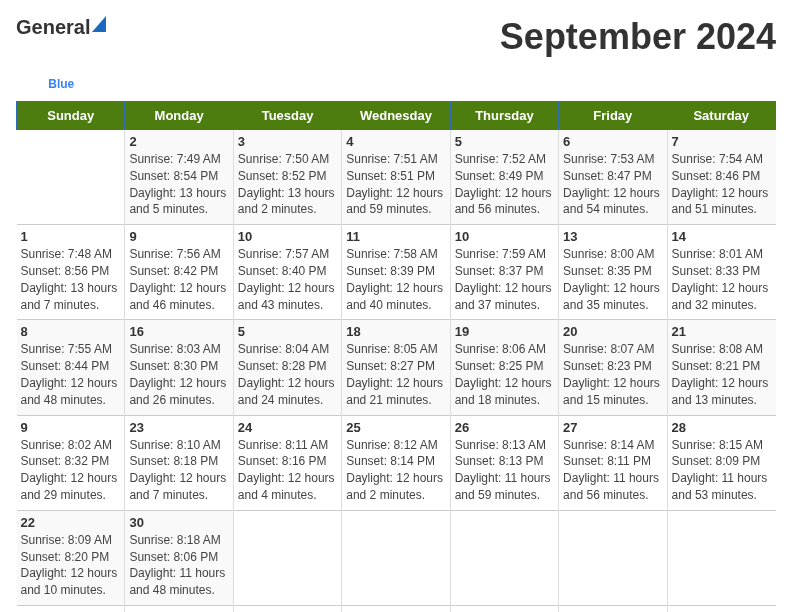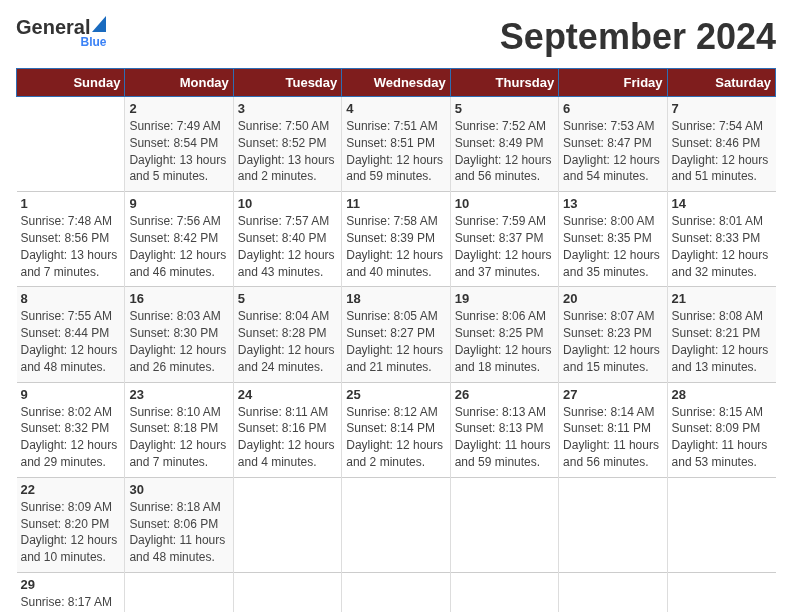--- a/index.html
+++ b/index.html
@@ -12,21 +12,22 @@
     }
     .header-area {
       display: flex;
       justify-content: space-between;
       align-items: flex-start;
       margin-bottom: 10px;
     }
     .logo {
       display: flex;
       flex-direction: column;
-      align-items: flex-end;
+      align-items: center;
+      gap: 42px;
     }
     .logo-row {
       display: flex;
       align-items: center;
     }
     .title-area {
       text-align: left;
     }
     .title-month {
       font-size: 36px;
@@ -36,24 +37,24 @@
     .title-location {
       font-size: 16px;
       color: #555;
     }
     table {
       width: 100%;
       border-collapse: collapse;
       font-size: 11px;
     }
     thead tr th {
-      background-color: #7f1d1d;
+      background-color: #4d7c0f;
       color: #fff;
       padding: 6px 4px;
-      text-align: right;
+      text-align: center;
       font-size: 13px;
       font-weight: bold;
       border: 1px solid #2e6db4;
     }
     tbody tr {
       border-bottom: 1px solid #ccc;
     }
     tbody tr:nth-child(odd) {
       background-color: #f9f9f9;
     }

